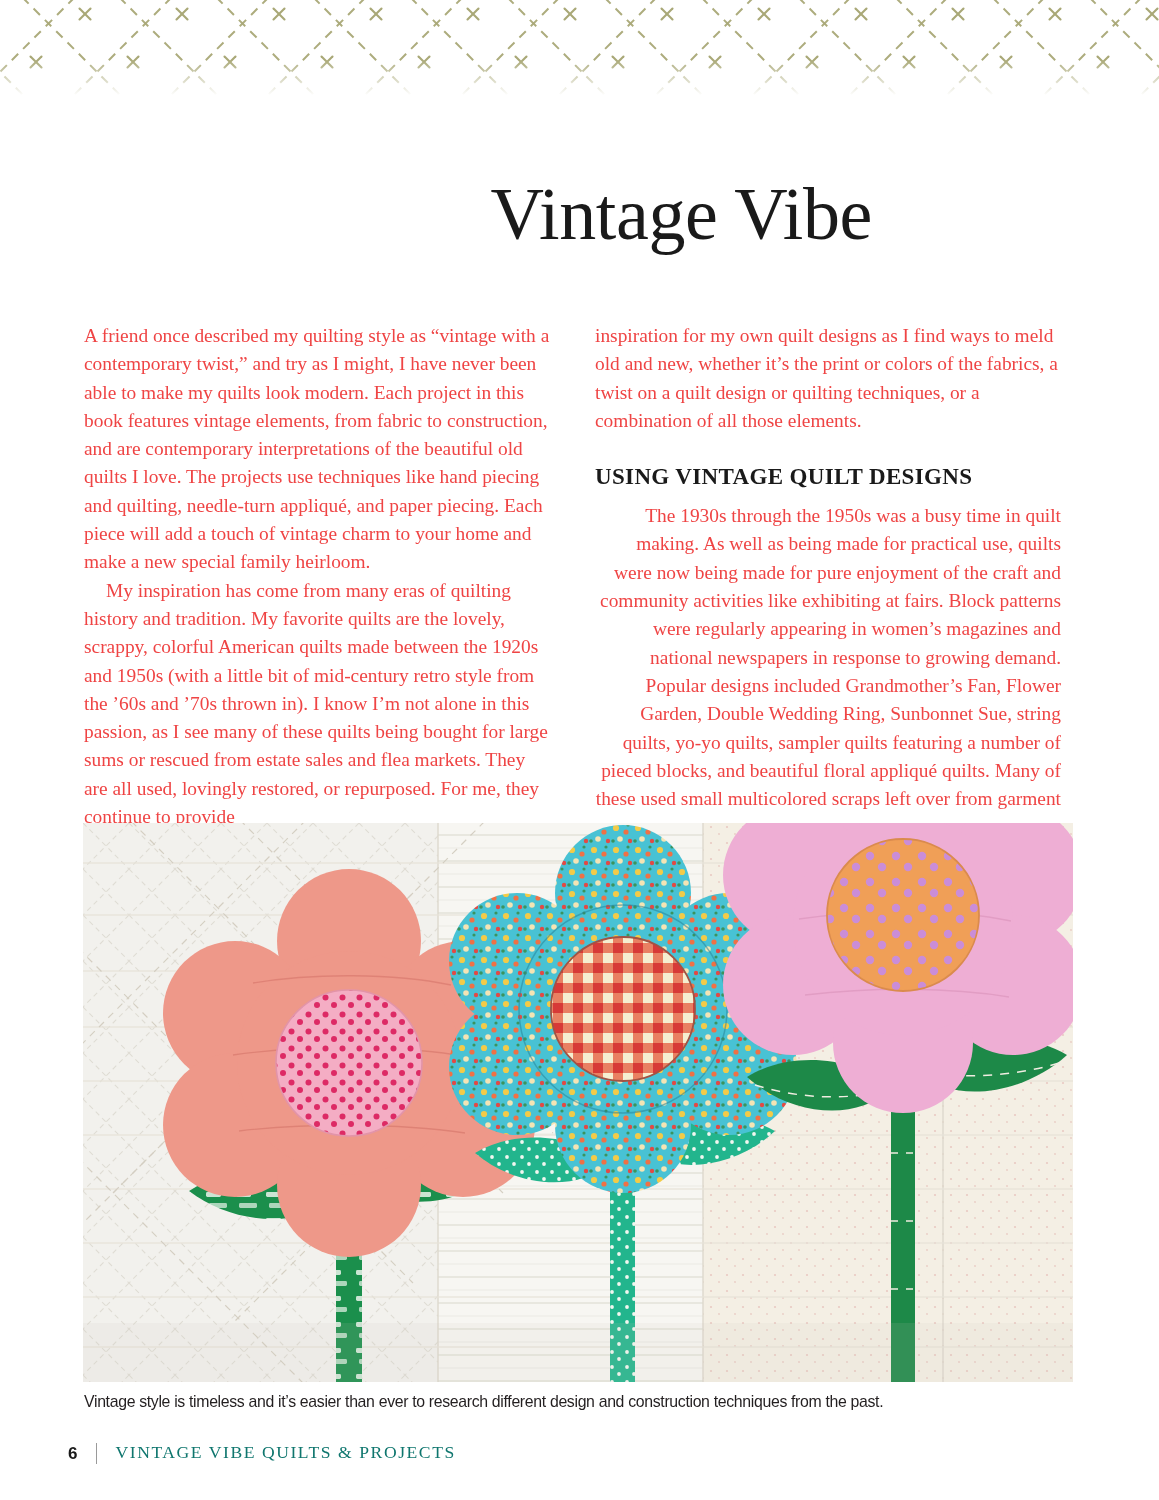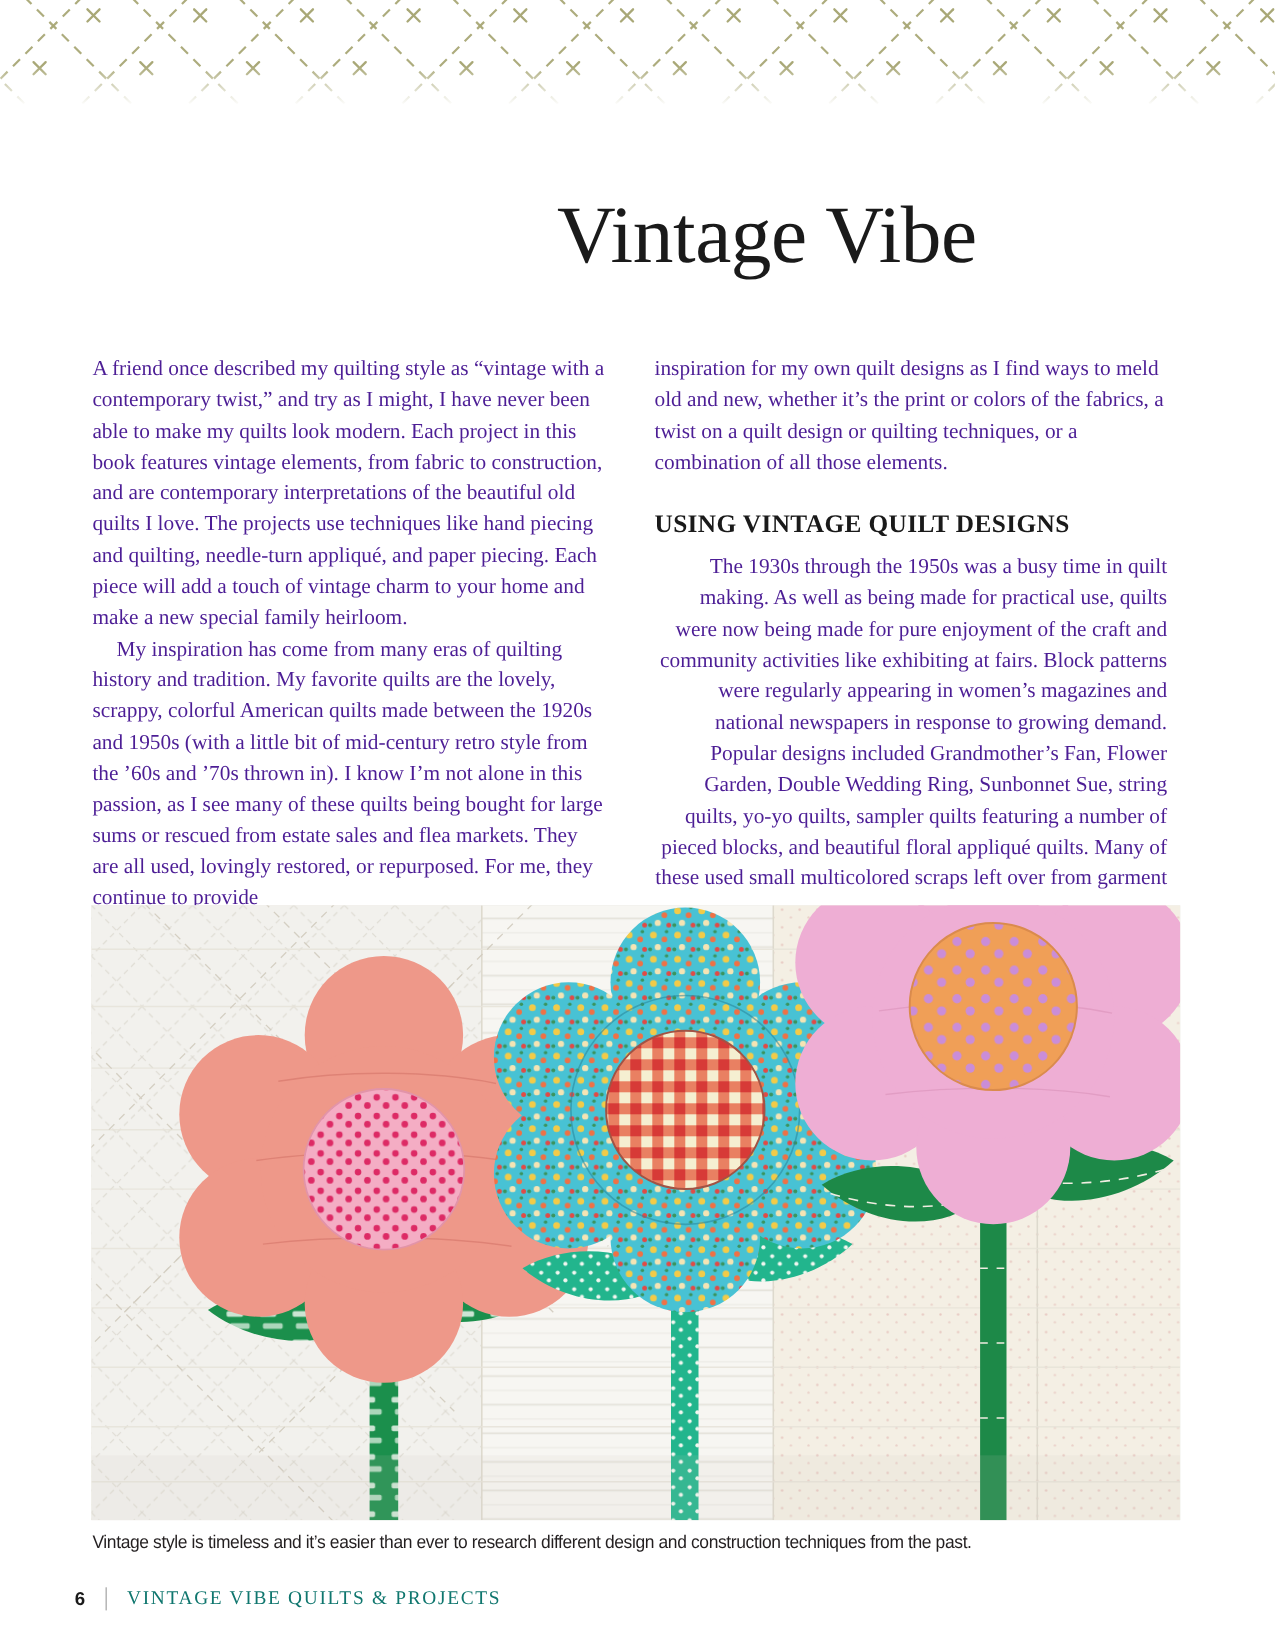--- a/index.html
+++ b/index.html
@@ -23,21 +23,21 @@
     width: 1159px;
     height: 96px;
     overflow: hidden;
   }
   .stitch-border svg { display: block; }
 
   
   .page-title {
     position: absolute;
     top: 128px;
-    left: 166px;
+    left: 150px;
     width: 722px;
     text-align: right;
     font-family: "Liberation Serif", serif;
     font-size: 74px;
     line-height: 0.99;
     font-weight: 400;
     letter-spacing: -0.4px;
     color: #1a1a1a;
   }
   .page-title .tl { display: block; }
@@ -56,21 +56,21 @@
     width: 466px;
   }
   .col-left  { left: 0; }
   .col-right { left: 511px; }
 
   .body-p {
     margin: 0;
     font-size: 19.4px;
     line-height: 28.3px;
     text-align: left;
-    color: #4c1d95;
+    color: #ef4444;
     font-family: "Liberation Serif", serif;
   }
   .body-p + .body-p { text-indent: 22px; }
 
   .subhead {
     margin: 30px 0 13px 0;
     font-size: 23px;
     line-height: 24px;
     font-weight: 700;
     letter-spacing: 0.35px;

